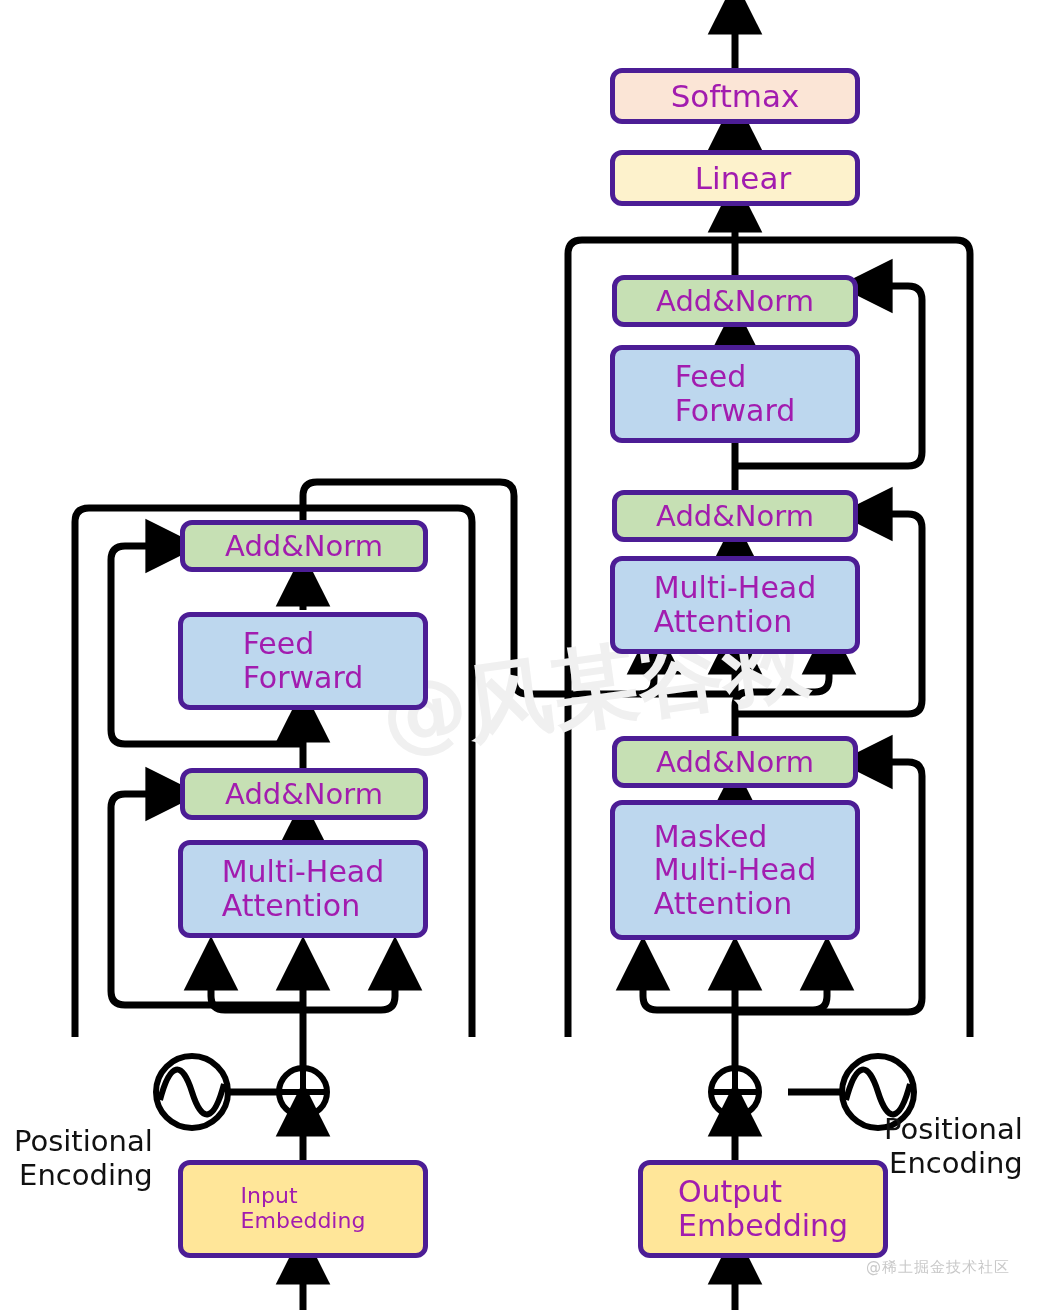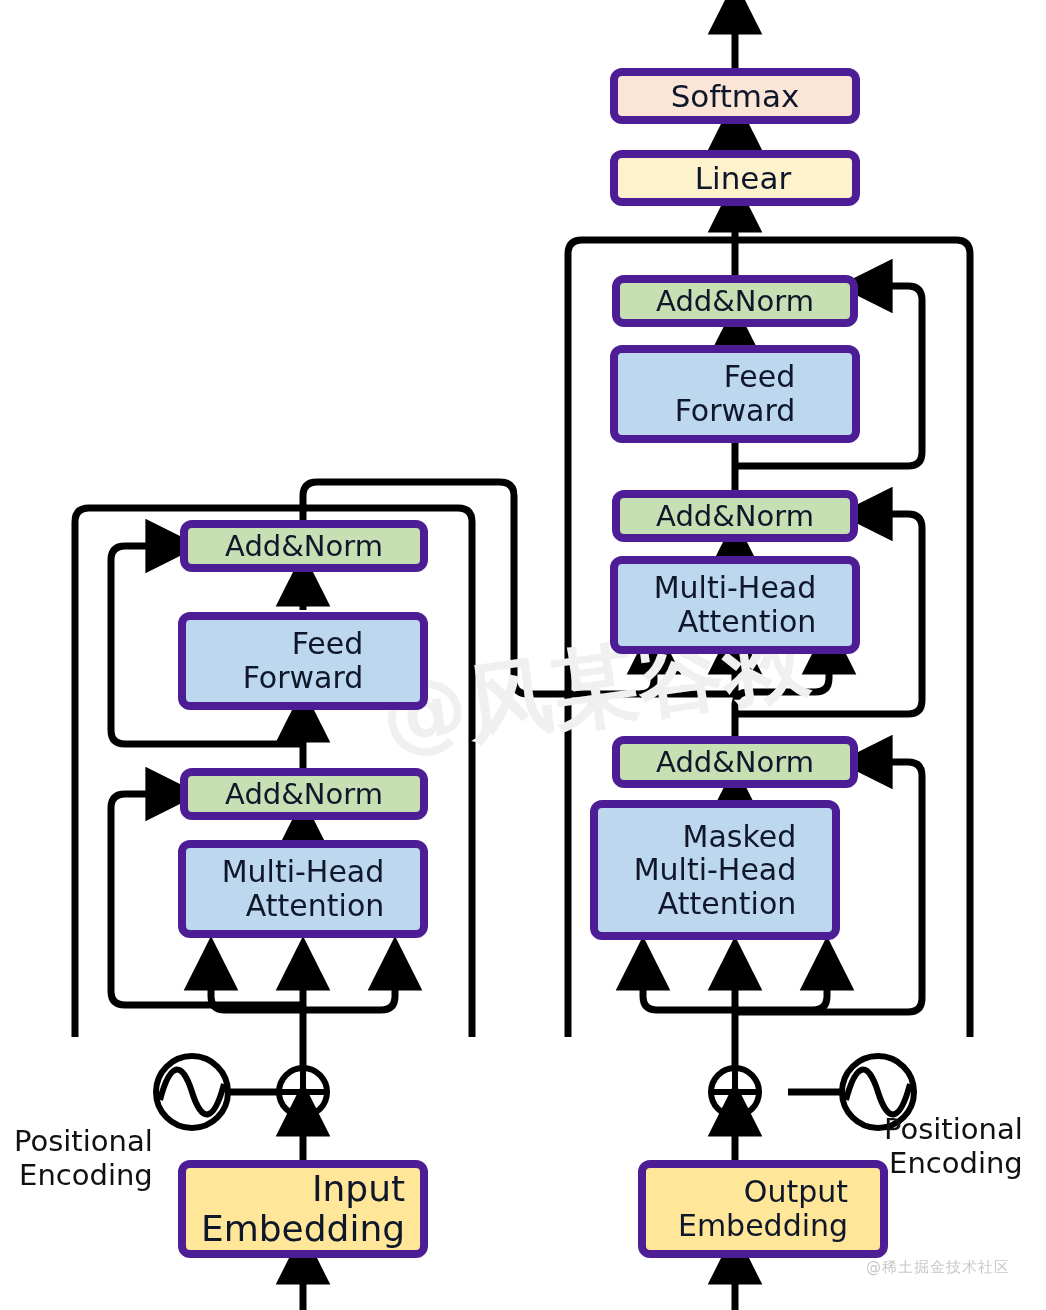--- a/index.html
+++ b/index.html
@@ -1,22 +1,22 @@
 <!DOCTYPE html>
 <html><head>
 <meta charset="utf-8">
 <style>
   html,body{margin:0;padding:0;background:#ffffff;}
   body{width:1046px;height:1310px;position:relative;overflow:hidden;
        font-family:"DejaVu Sans","Liberation Sans",sans-serif;}
   #stage{position:absolute;left:0;top:0;width:1046px;height:1310px;}
   svg.layer{position:absolute;left:0;top:0;width:1046px;height:1310px;}
-  .node{position:absolute;box-sizing:border-box;border:8px solid #4c1d95;
+  .node{position:absolute;box-sizing:border-box;border:5px solid #4c1d95;
         border-radius:12px;display:flex;align-items:center;justify-content:center;
-        text-align:right;line-height:1.12;color:#0f172a;}
+        text-align:left;line-height:1.12;color:#a21caf;}
   .lbl{position:absolute;color:#111;line-height:1.18;text-align:right;white-space:pre-line;}
   .wm{position:absolute;color:#c9c9c9;font-size:15px;letter-spacing:1px;}
   .wmbig{position:absolute;color:#f0f0f0;font-size:86px;font-weight:700;
          transform:rotate(-8deg);user-select:none;}
 </style>
 </head>
 <body>
 
 <div id="stage">
 
@@ -124,21 +124,21 @@
   <div class="node" style="left:612px;top:490px;width:246px;height:52px;background:#c6e0b4;font-size:29px;">
     <span>Add&amp;Norm</span>
   </div>
   <div class="node" style="left:610px;top:556px;width:250px;height:98px;background:#bdd7ee;font-size:30px;white-space:pre-line;">
     <span>Multi-Head
 Attention</span>
   </div>
   <div class="node" style="left:612px;top:736px;width:246px;height:52px;background:#c6e0b4;font-size:29px;">
     <span>Add&amp;Norm</span>
   </div>
-  <div class="node" style="left:590px;top:800px;width:250px;height:140px;background:#bdd7ee;font-size:30px;white-space:pre-line;">
+  <div class="node" style="left:610px;top:800px;width:250px;height:140px;background:#bdd7ee;font-size:30px;white-space:pre-line;">
     <span>Masked
 Multi-Head
 Attention</span>
   </div>
   <div class="node" style="left:610px;top:1160px;width:250px;height:98px;background:#ffe699;font-size:30px;white-space:pre-line;margin-left:28px;">
     <span>Output
 Embedding</span>
   </div>
 
   <div class="node" style="left:180px;top:520px;width:248px;height:52px;background:#c6e0b4;font-size:29px;">
@@ -148,21 +148,21 @@
     <span>Feed
 Forward</span>
   </div>
   <div class="node" style="left:180px;top:768px;width:248px;height:52px;background:#c6e0b4;font-size:29px;">
     <span>Add&amp;Norm</span>
   </div>
   <div class="node" style="left:178px;top:840px;width:250px;height:98px;background:#bdd7ee;font-size:30px;white-space:pre-line;">
     <span>Multi-Head
 Attention</span>
   </div>
-  <div class="node" style="left:178px;top:1160px;width:250px;height:98px;background:#ffe699;font-size:36px;white-space:pre-line;">
+  <div class="node" style="left:178px;top:1160px;width:250px;height:98px;background:#ffe699;font-size:22px;white-space:pre-line;">
     <span>Input
 Embedding</span>
   </div>
 
   <div class="lbl" style="left:14px;top:1124px;font-size:29px;">Positional
 Encoding</div>
   <div class="lbl" style="left:884px;top:1112px;font-size:29px;">Positional
 Encoding</div>
 
   <div class="wm" style="left:866px;top:1258px;">@稀土掘金技术社区</div>

